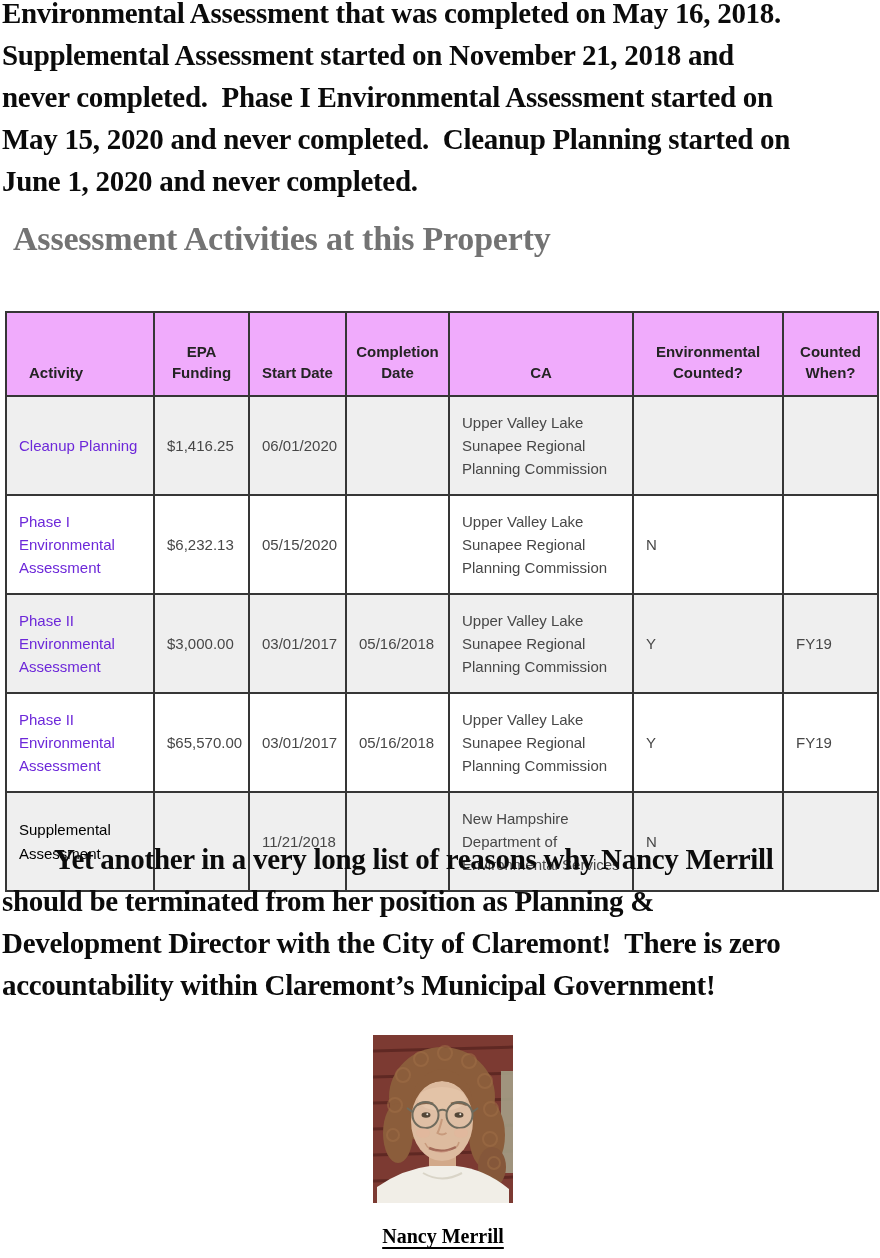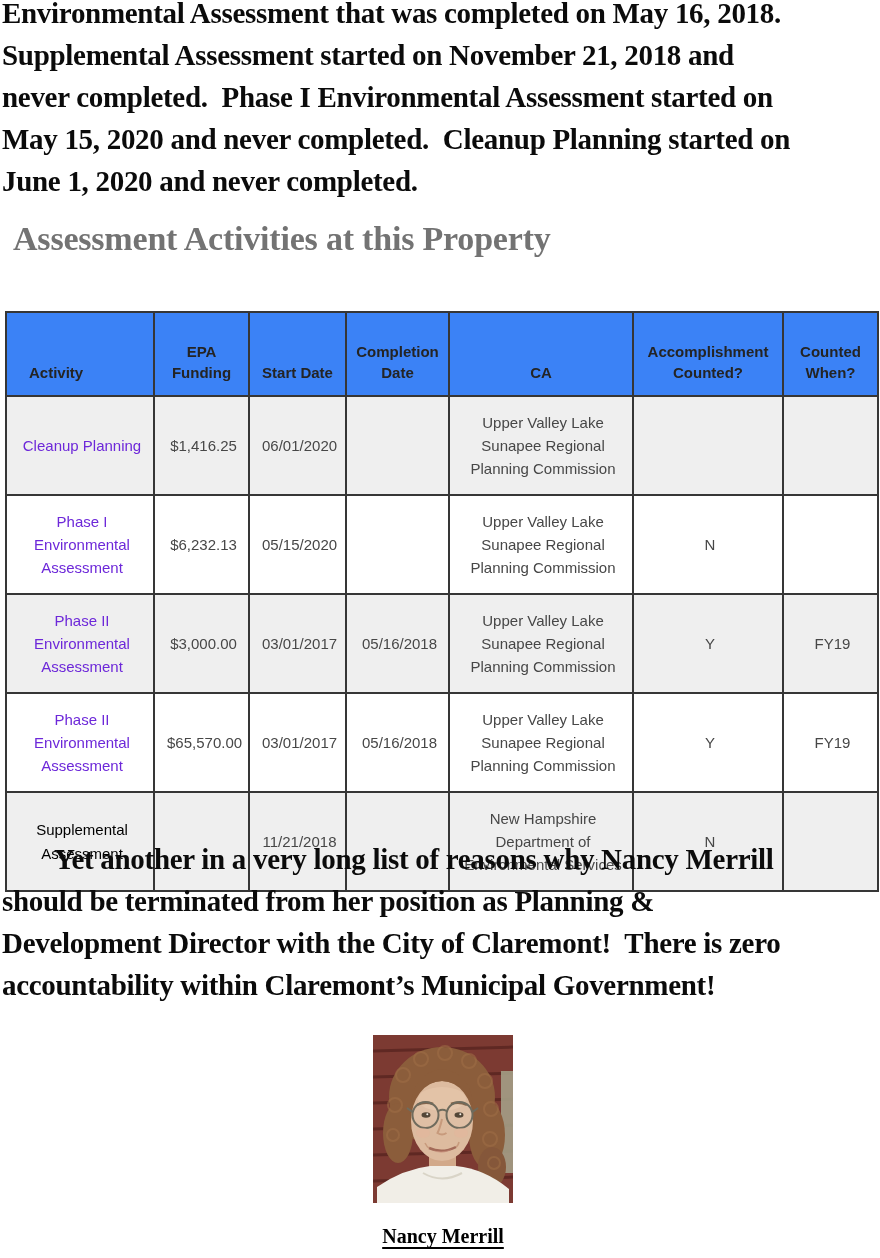--- a/index.html
+++ b/index.html
@@ -20,28 +20,28 @@
     font-size:34px;color:#737373;letter-spacing:-0.2px;
   }
   
   .tablewrap{position:absolute;top:311px;left:5px;width:872px;}
   table.assess{
     border-collapse:collapse;table-layout:fixed;width:872px;
     font-family:"Liberation Sans",sans-serif;
   }
   table.assess th,table.assess td{border:2px solid #363636;}
   table.assess th{
-    height:64px;background:#3b82f6;vertical-align:bottom;
+    height:64px;background:#f0abfc;vertical-align:bottom;
     font-size:15px;font-weight:bold;color:#242424;line-height:1.4;
     padding:6px 8px 12px 8px;text-align:center;
   }
   table.assess th.col-activity{text-align:left;padding-left:22px;}
   table.assess td{
     height:81px;vertical-align:middle;font-size:15px;color:#474747;
-    line-height:1.55;padding:8px 8px 8px 12px;text-align:center;background:#ffffff;
+    line-height:1.55;padding:8px 8px 8px 12px;text-align:left;background:#ffffff;
   }
   tr.gray td{background:#efefef;}
   a.activity-link{text-decoration:none;cursor:pointer;}
   .link-visited{color:#6d28d9;}
   .link-new{color:#000000;}
   
   .photo{position:absolute;top:1035px;left:373px;width:140px;height:168px;}
   .photo svg{display:block;width:140px;height:168px;}
   
   .caption{
@@ -77,21 +77,21 @@
           <col style="width:150px">
         <col style="width:95px">
       </colgroup>
       <thead>
         <tr>
           <th class="col-activity">Activity</th>
           <th>EPA Funding</th>
           <th>Start Date</th>
           <th>Completion Date</th>
           <th>CA</th>
-          <th>Accomplishment Counted?</th>
+          <th>Environmental Counted?</th>
           <th>Counted When?</th>
         </tr>
       </thead>
       <tbody>
         <tr class="gray">
           <td><a class="activity-link link-visited">Cleanup Planning</a></td>
           <td>$1,416.25</td>
           <td>06/01/2020</td>
           <td></td>
           <td>Upper Valley Lake Sunapee Regional Planning Commission</td>

